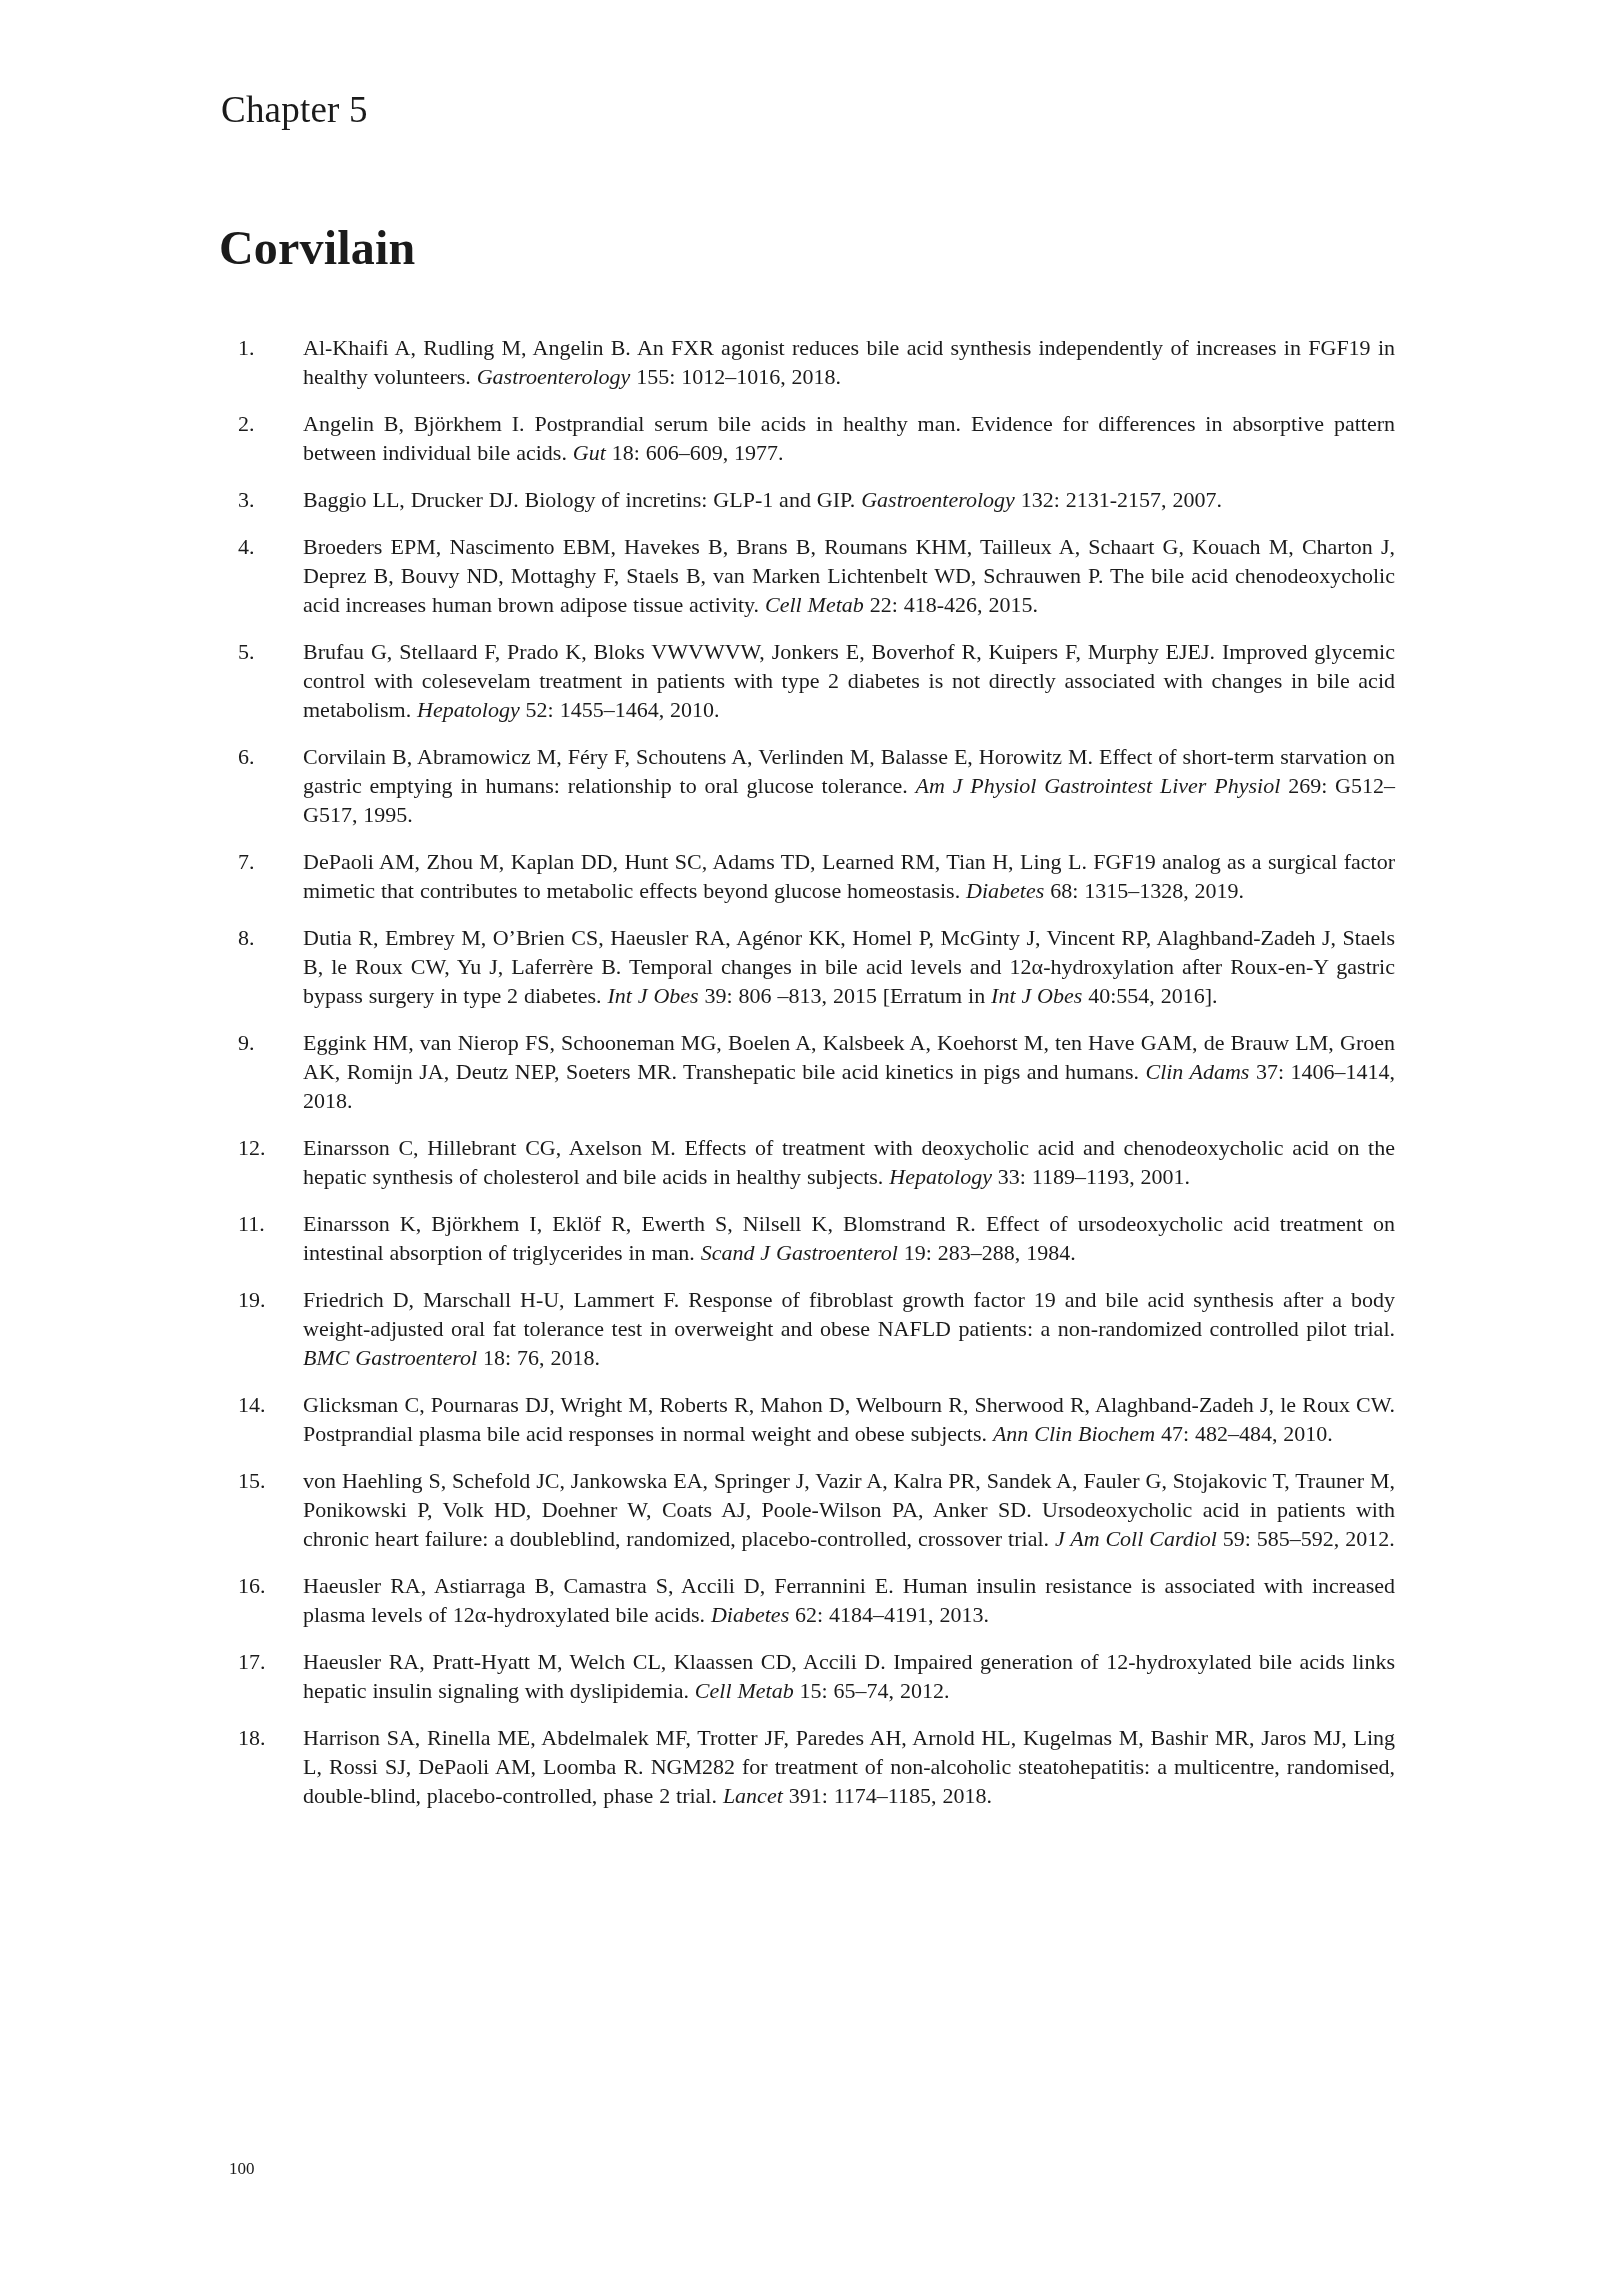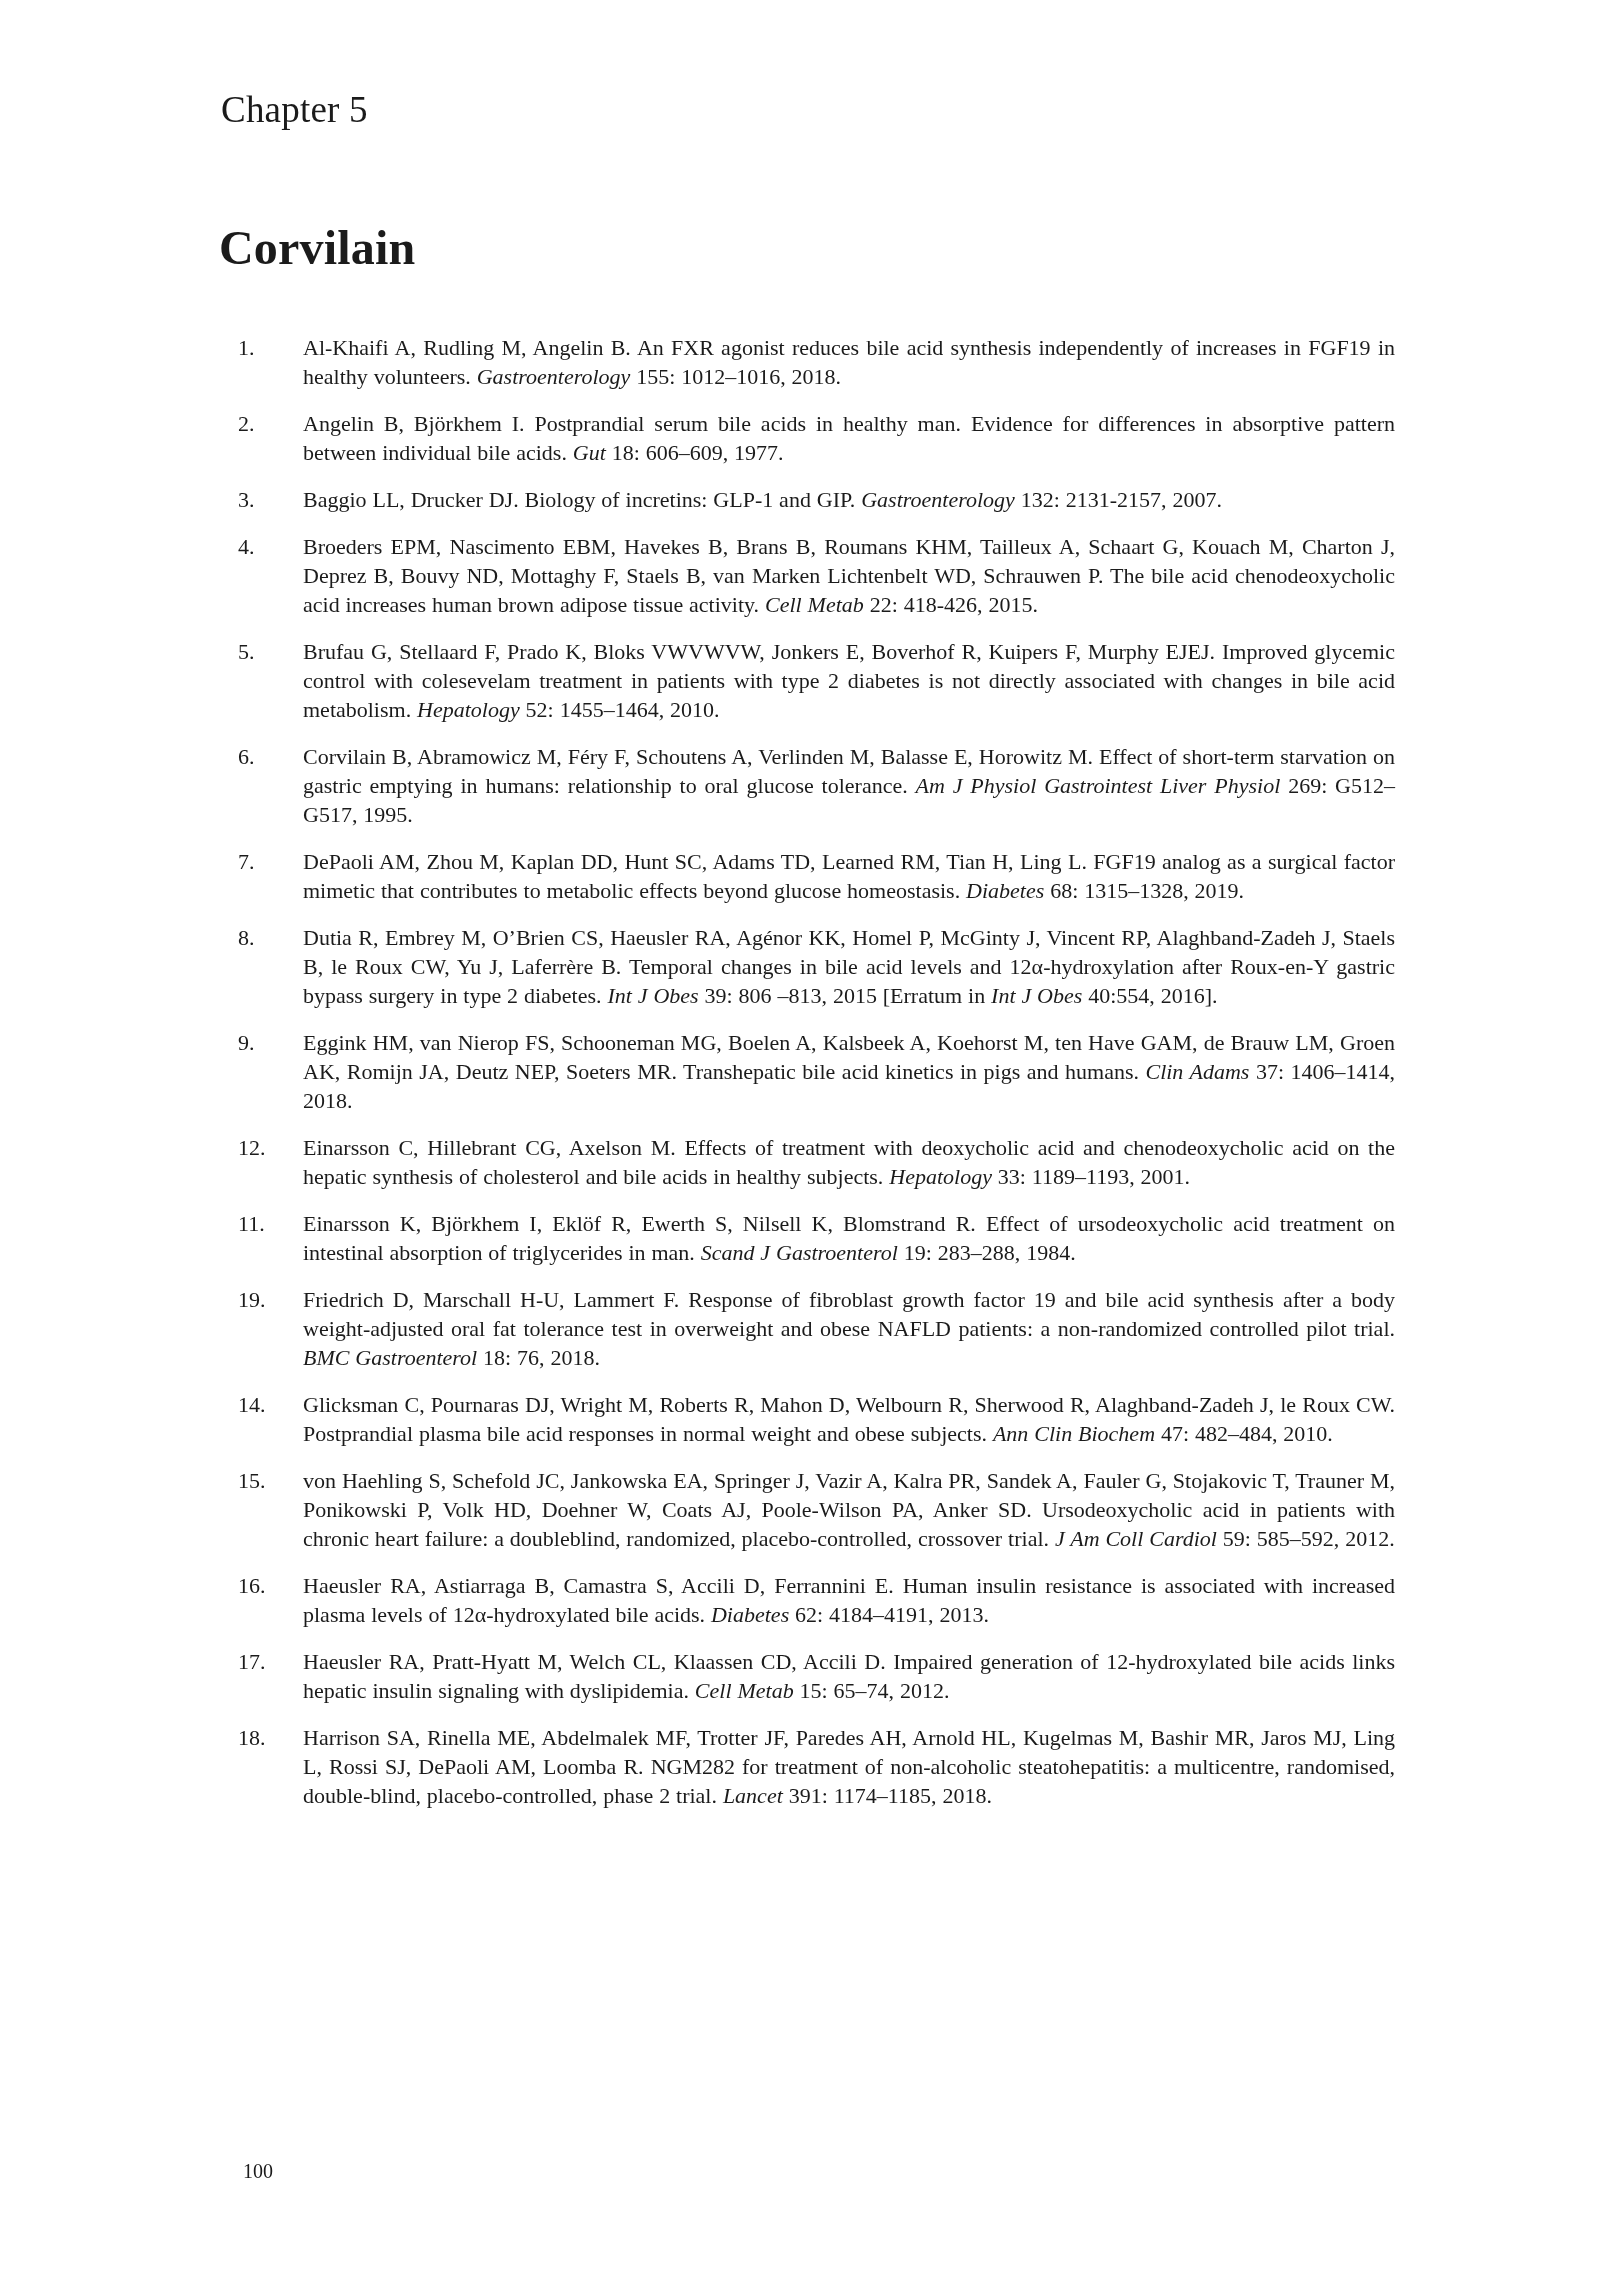--- a/index.html
+++ b/index.html
@@ -54,23 +54,23 @@
     font-size: 22px;
     line-height: 29px;
     text-align: justify;
     word-spacing: 0.4px;
   }
   .ref-text i {
     font-style: italic;
   }
   .page-number {
     position: absolute;
-    left: 243px;
+    left: 229px;
     top: 2159px;
-    font-size: 20px;
+    font-size: 17px;
     line-height: 1.2;
   }
 </style>
 </head>
 <body>
 
 <div class="page">
   <div class="running-header">Chapter 5</div>
 
   <h1 class="page-title">Corvilain</h1>

